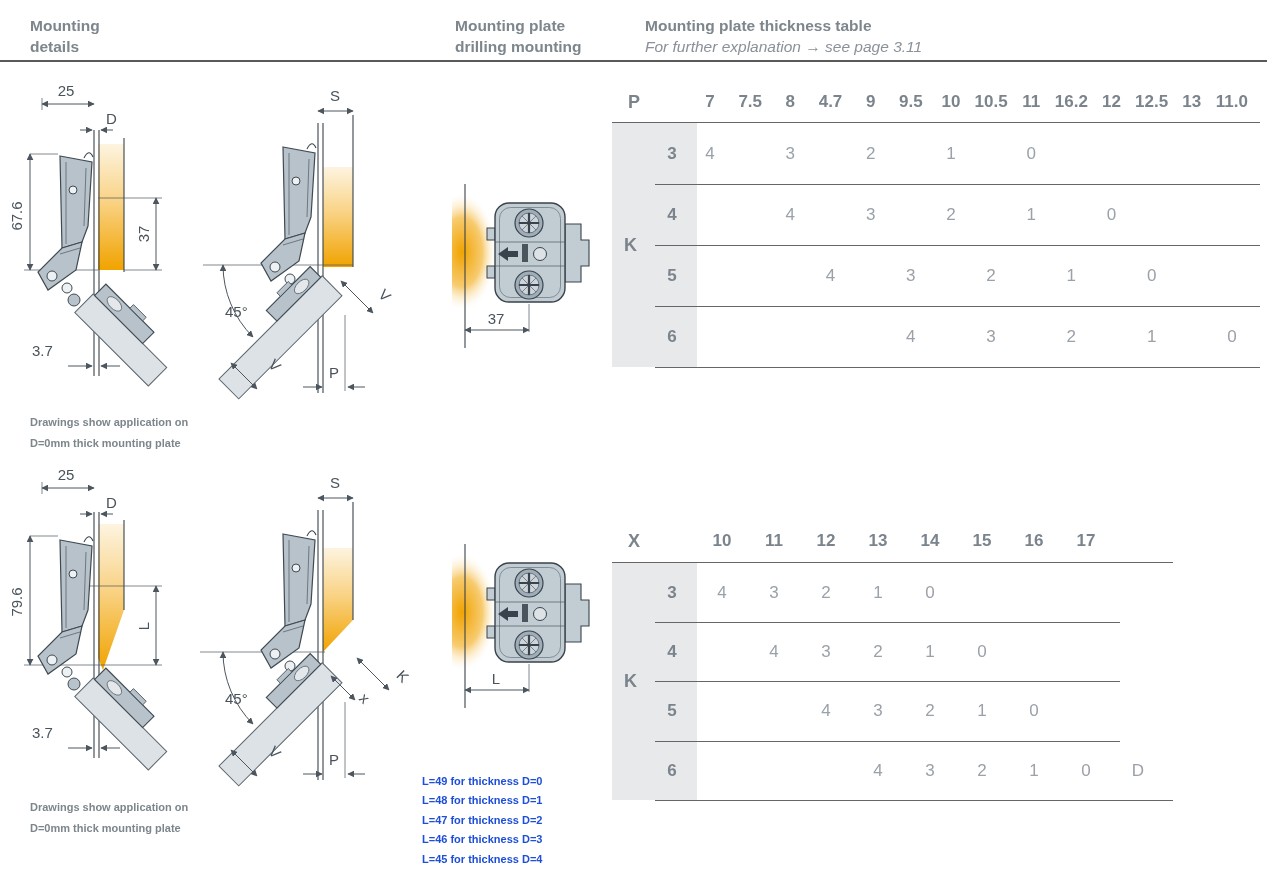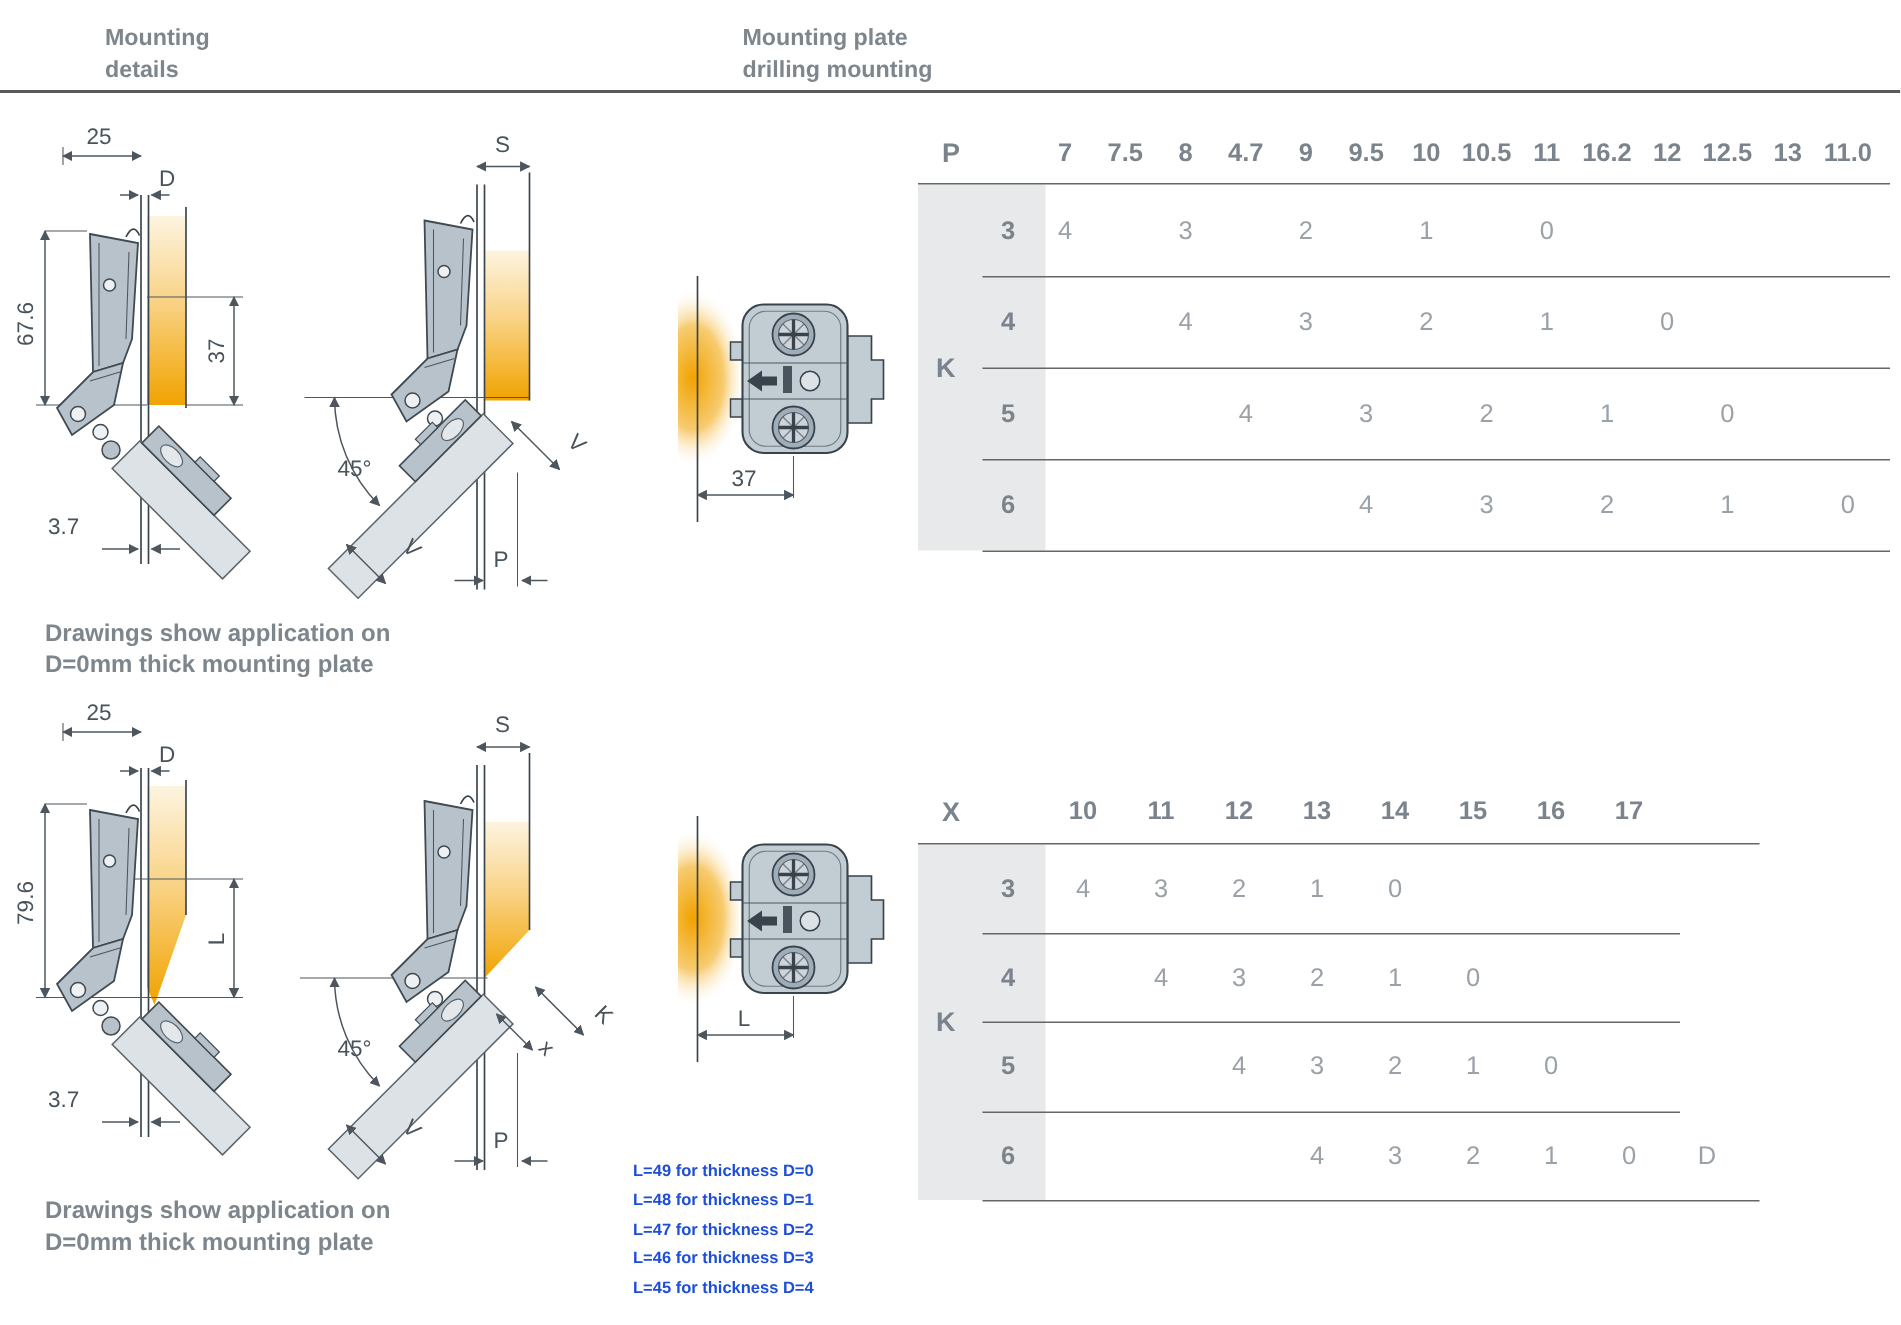--- a/index.html
+++ b/index.html
@@ -1,21 +1,21 @@
 <!DOCTYPE html>
 <html><head>
 <meta charset="utf-8">
 <style>
   html,body{margin:0;padding:0;background:#fff;}
   #page{position:relative;width:1267px;height:883px;background:#ffffff;overflow:hidden;
         font-family:"Liberation Sans", sans-serif;}
   .topline{position:absolute;left:0;top:60px;width:1267px;height:2px;background:#5a5a5a;}
-  .hdr{position:absolute;top:15px;font-weight:bold;font-size:15.5px;line-height:21px;color:#7d868c;margin-left:40px;}
+  .hdr{position:absolute;top:15px;font-weight:bold;font-size:15.5px;line-height:21px;color:#7d868c;}
   .hdr .sub{font-style:italic;font-weight:normal;color:#8a9199;}
-  .cap{position:absolute;font-weight:bold;font-size:16px;line-height:21px;color:#7d868c;}
+  .cap{position:absolute;font-weight:bold;font-size:11px;line-height:21px;color:#7d868c;}
   .notes{position:absolute;}
   .note{font-weight:bold;font-size:11px;line-height:19.4px;color:#1d4ed8;}
   svg.drawing{position:absolute;}
   svg text{font-family:"Liberation Sans", sans-serif;font-size:15px;fill:#49535b;}
   .dim{stroke:#4d565e;stroke-width:1;fill:none;}
   .thin{stroke:#4d565e;stroke-width:0.7;fill:none;}
   .edge{stroke:#39434c;stroke-width:1.1;fill:none;}
   
   .ttable{position:absolute;}
   .kband{position:absolute;background:#e8e9ea;}
@@ -43,20 +43,24 @@
 
 <div id="page">
 
   <div class="hdr" style="left:30px;">
     <div>Mounting</div>
     <div>details</div>
   </div>
   <div class="hdr" style="left:455px;">
     <div>Mounting plate</div>
     <div>drilling mounting</div>
+  </div>
+  <div class="hdr" style="left:645px;">
+    <div>Mounting plate thickness table</div>
+    <div class="sub">For further explanation → see page 3.11</div>
   </div>
   <div class="topline"></div>
 
   <svg class="drawing" style="left:10px;top:78px;" width="230" height="330" viewBox="0 0 230 330">
     <defs>
       <linearGradient id="gA" x1="0" y1="0" x2="0" y2="1">
         <stop offset="0" stop-color="#fdf4e0"></stop>
           <stop offset="0.45" stop-color="#f9d386"></stop>
           <stop offset="1" stop-color="#f1a300"></stop>
       </linearGradient>

